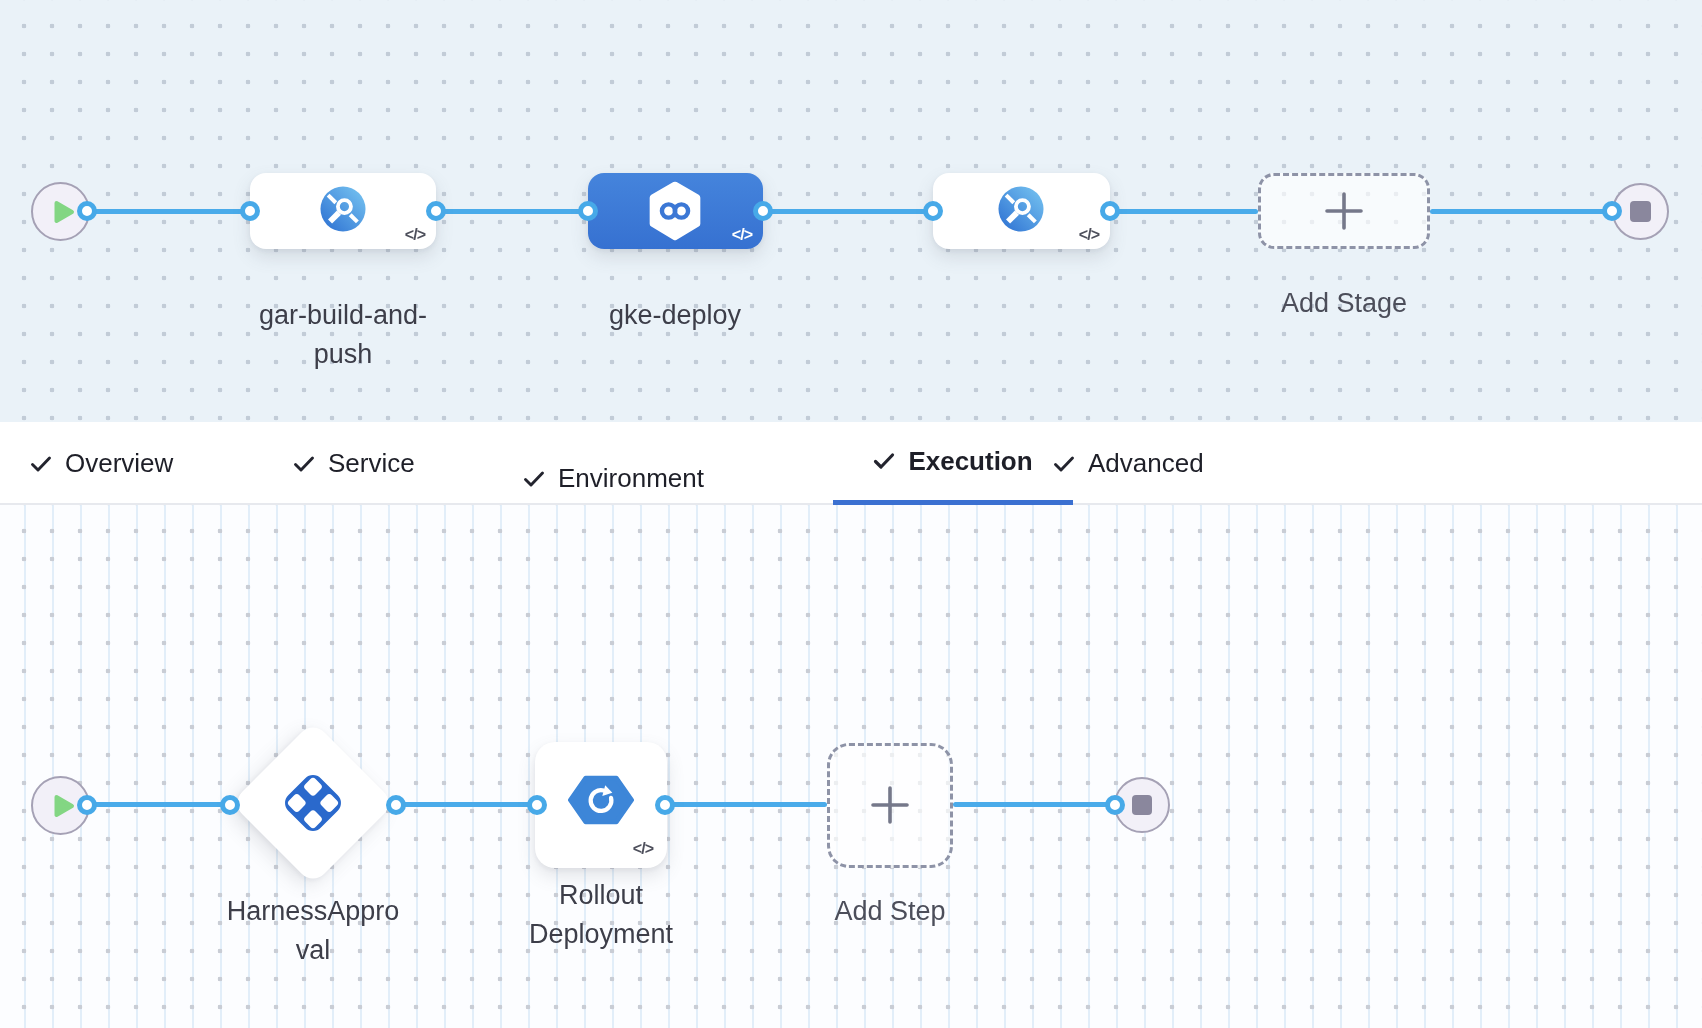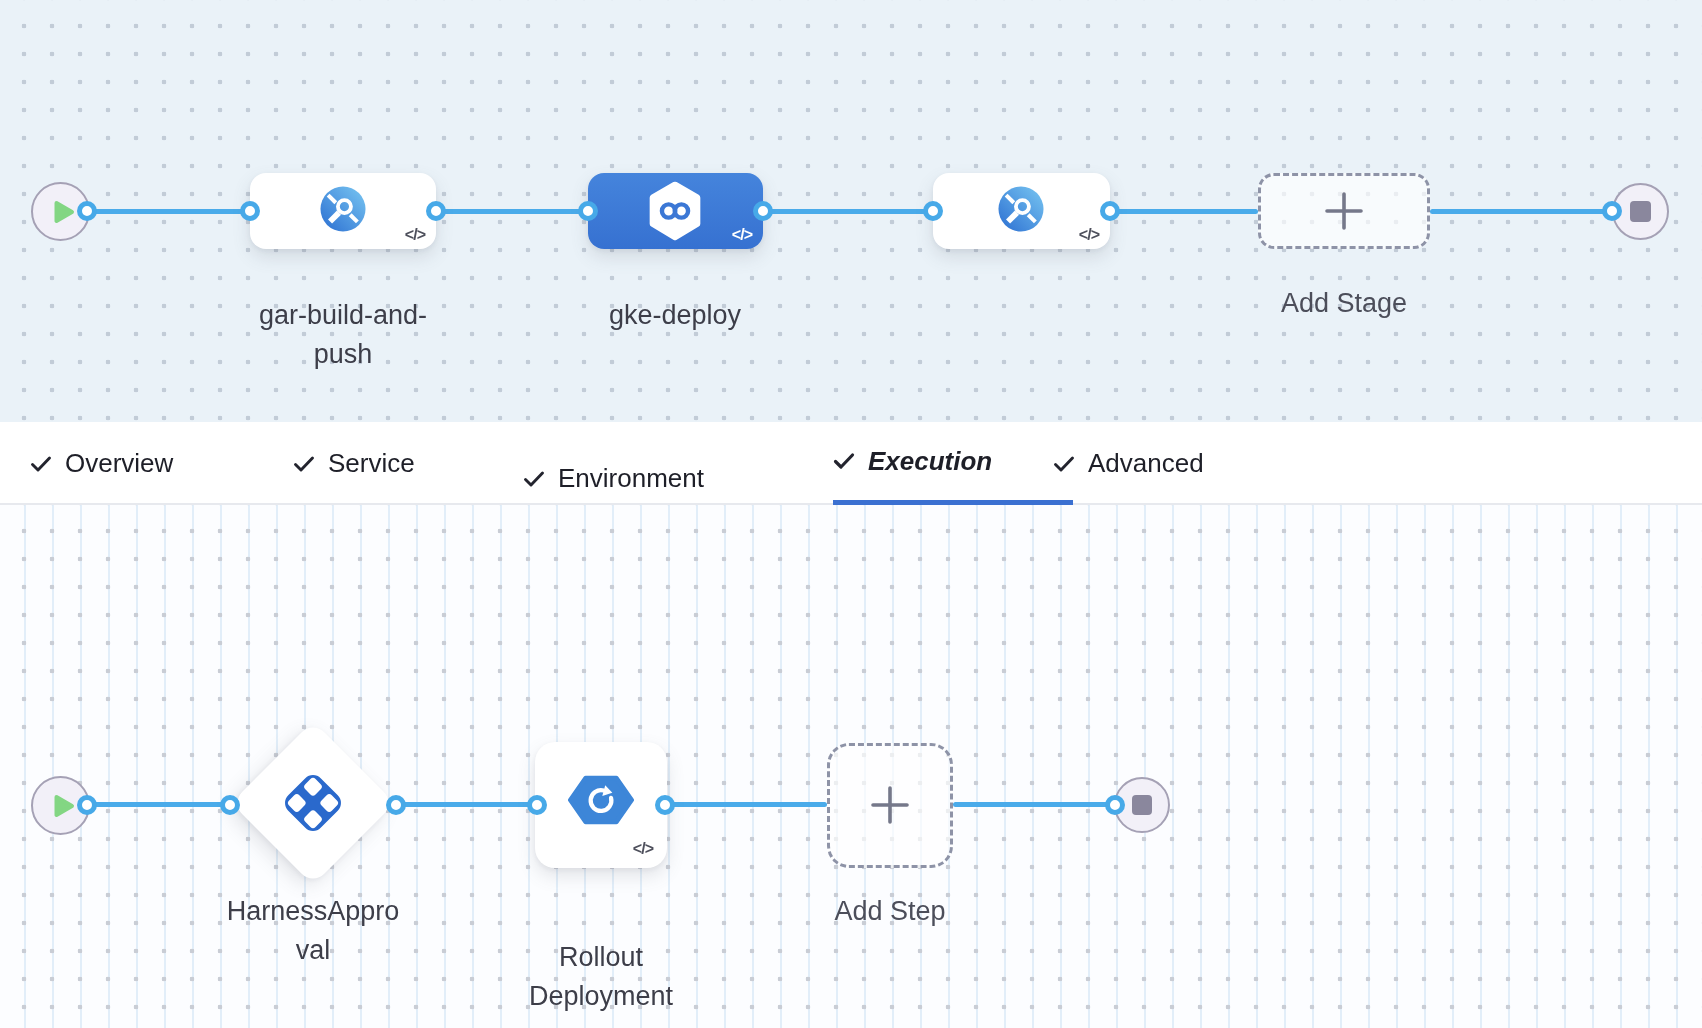--- a/index.html
+++ b/index.html
@@ -36,21 +36,21 @@
         color:#3d3e49;z-index:2;}
   .node-label.adder{color:#4c4e5a;}
   .wrap-any{overflow-wrap:anywhere;}
   .abs{position:absolute;}
 
   
   .tab-bar{position:absolute;left:0;top:422px;width:1702px;height:83px;background:#fff;
         border-bottom:2px solid #e7e9ee;box-sizing:border-box;z-index:6;}
   .tab{position:absolute;top:0;height:83px;display:flex;align-items:center;gap:13px;
         font-size:26px;color:#1e1f28;box-sizing:border-box;cursor:pointer;}
-  .tab.active{justify-content:flex-start;font-weight:700;border-bottom:5px solid #3b70d1;font-style:italic;}
+  .tab.active{justify-content:center;font-weight:700;border-bottom:5px solid #3b70d1;}
 
   
   .diamond{position:absolute;left:255px;top:745px;width:116px;height:116px;background:#fff;
         border-radius:16px;transform:rotate(45deg);z-index:3;
         box-shadow:0 8px 18px rgba(96,97,112,.16),0 2px 5px rgba(40,41,61,.06);}
   .step-card{position:absolute;left:535px;top:742px;width:132px;height:126px;background:#fff;
         border-radius:20px;z-index:3;
         box-shadow:0 8px 18px rgba(96,97,112,.16),0 2px 5px rgba(40,41,61,.06);}
 </style>
 </head>
@@ -212,16 +212,16 @@
   <div class="abs" style="left:1132px;top:795px;width:20px;height:20px;border-radius:4px;background:#8a879d;z-index:3;"></div>
 
   <div class="port" style="left:77px;top:795px;"></div>
   <div class="port" style="left:220px;top:795px;"></div>
   <div class="port" style="left:386px;top:795px;"></div>
   <div class="port" style="left:527px;top:795px;"></div>
   <div class="port" style="left:655px;top:795px;"></div>
   <div class="port" style="left:1105px;top:795px;"></div>
 
   <div class="node-label wrap-any" style="left:220px;top:892px;width:186px;">HarnessApproval</div>
-  <div class="node-label" style="left:508px;top:938px;width:186px;">Rollout Deployment</div>
+  <div class="node-label" style="left:508px;top:876px;width:186px;">Rollout Deployment</div>
   <div class="node-label adder" style="left:797px;top:892px;width:186px;">Add Step</div>
 
 </div>
 
 </body></html>

